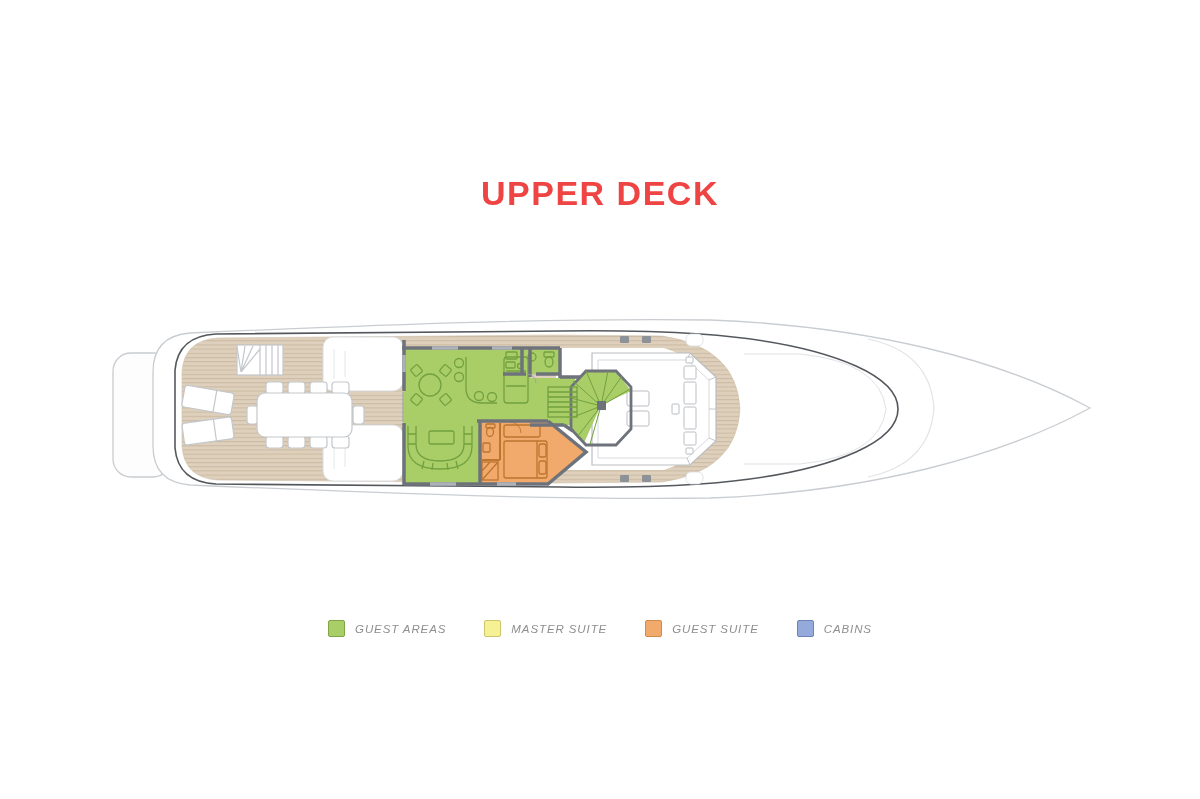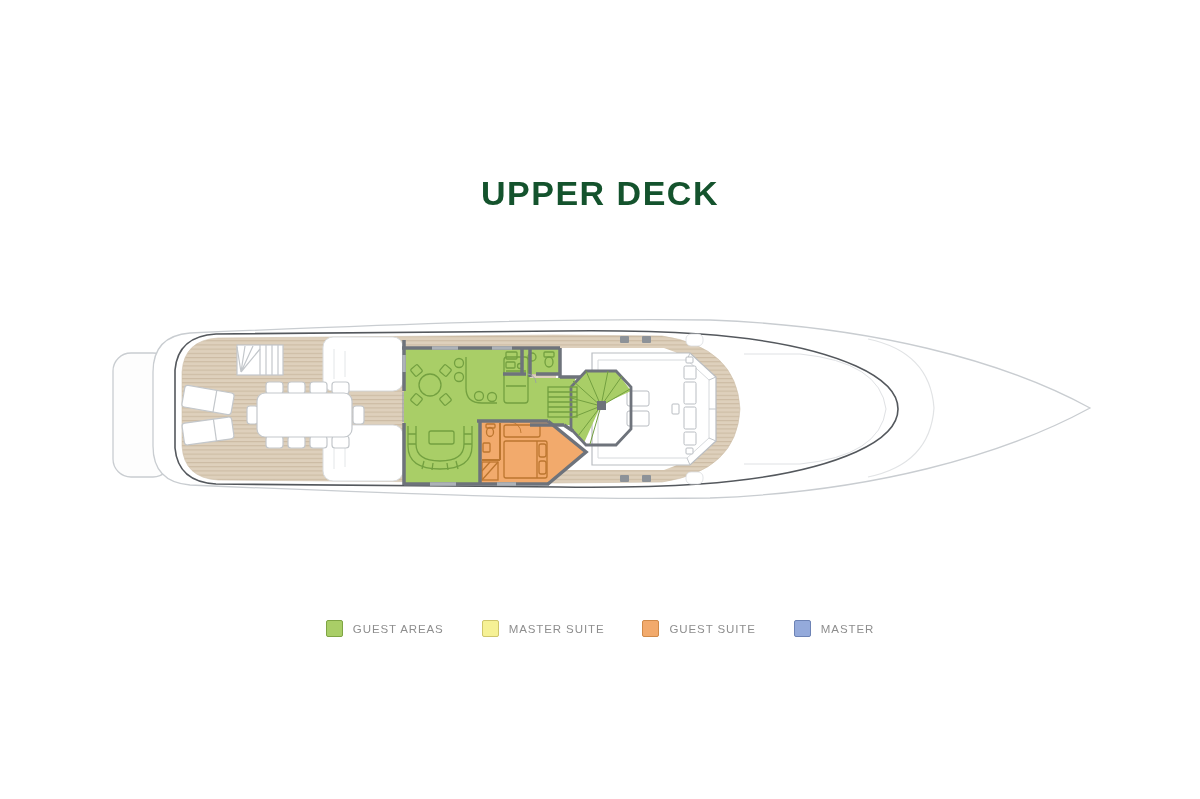--- a/index.html
+++ b/index.html
@@ -8,26 +8,26 @@
     --guest-cabin:#f2aa6c; --guest-cabin-line:#bc762f;
     --wall:#6e737b; --hull-line:#c9cdd1; --bulwark-line:#54585d;
     --furniture-line:#c3c7cb;
   }
   html,body{margin:0;padding:0;}
   body{background:#ffffff;font-family:"Liberation Sans",sans-serif;}
   .stage{position:relative;width:1200px;height:799px;background:#ffffff;overflow:hidden;margin:0 auto;}
   .title{
     position:absolute;top:174px;left:0;width:100%;
     text-align:center;font-size:34px;font-weight:700;
-    letter-spacing:1.5px;color:#14532d;
+    letter-spacing:1.5px;color:#ef4444;
   }
   .plan-wrap{position:absolute;top:0;left:0;width:1200px;height:799px;}
   .legend{
     position:absolute;top:620px;left:0;width:100%;
-    display:flex;justify-content:center;align-items:center;gap:38px;
+    display:flex;justify-content:center;align-items:center;gap:38px;font-style:italic;
   }
   .legend-item{display:flex;align-items:center;gap:10px;}
   .legend-swatch{width:17px;height:17px;border:1.5px solid #999;border-radius:2px;box-sizing:border-box;}
   .legend-label{font-size:11.5px;letter-spacing:0.9px;color:#8e8e8e;}
   svg .plank{fill:url(#teakPattern);}
 </style>
 </head>
 <body>
 
 <div class="stage">
@@ -224,17 +224,17 @@
     <div class="legend-item">
       <span class="legend-swatch" style="background: rgb(246, 241, 149); border-color: rgb(207, 198, 107);"></span>
       <span class="legend-label">MASTER SUITE</span>
     </div>
     <div class="legend-item">
       <span class="legend-swatch" style="background: rgb(242, 170, 108); border-color: rgb(208, 138, 73);"></span>
       <span class="legend-label">GUEST SUITE</span>
     </div>
     <div class="legend-item">
       <span class="legend-swatch" style="background: rgb(148, 170, 219); border-color: rgb(109, 131, 181);"></span>
-      <span class="legend-label">MASTER</span>
+      <span class="legend-label">CABINS</span>
     </div>
   </div>
 
 </div>
 
 </body></html>

